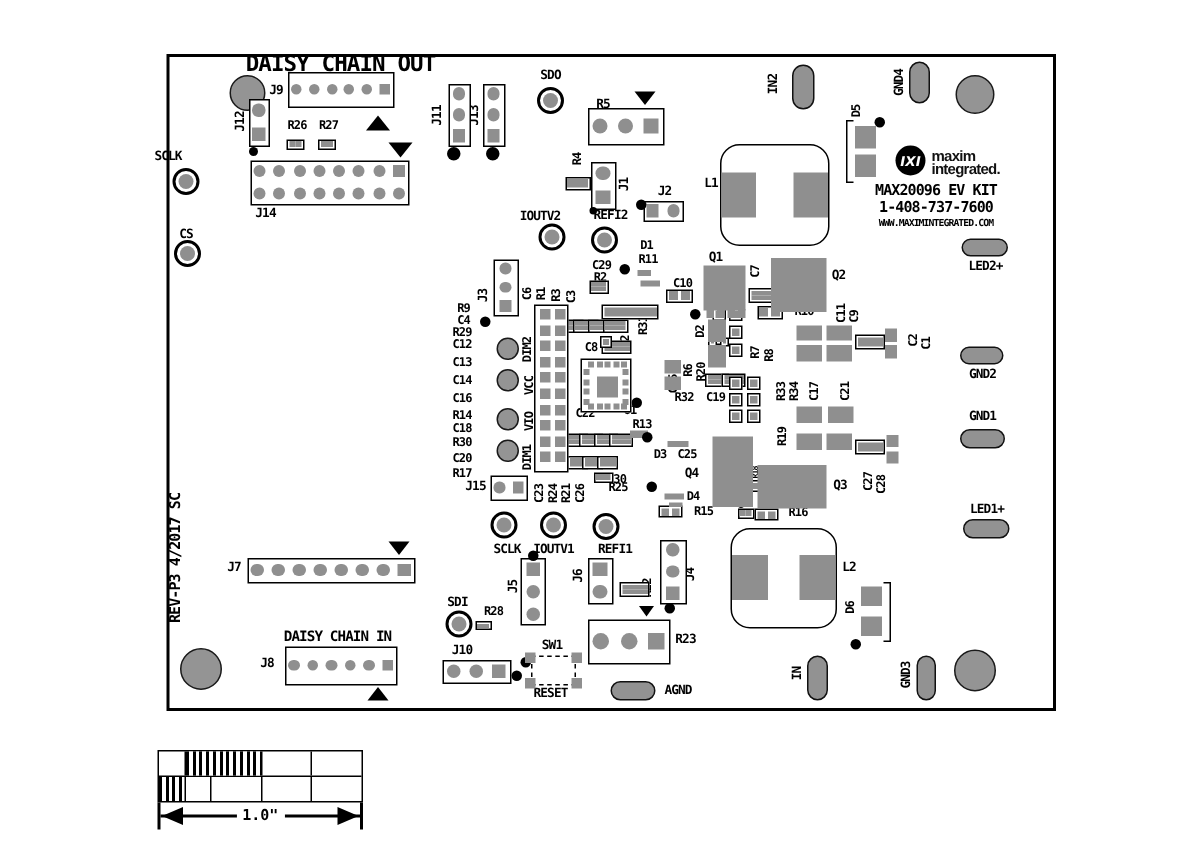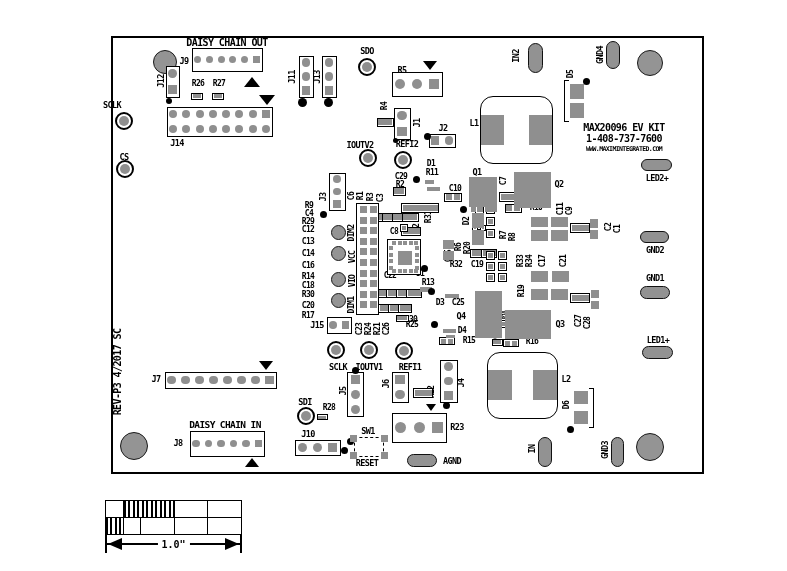--- a/index.html
+++ b/index.html
@@ -42,21 +42,21 @@
   .ahead{position:absolute;width:0;height:0}
   #arrlabel{position:absolute;transform:translate(-50%,-50%);background:#fff;padding:0 4px;
             font:bold 10px "DejaVu Sans Mono",monospace}
 </style>
 </head>
 <body>
 
 <div id="stage">
   <div id="board" style="left: 111px; top: 36px; width: 593px; height: 438px;"></div>
   <div id="layer">
-      <div class="lbl" style="left:227px;top:43px;font-size:10px">DAISY CHAIN OUT</div>
+      <div class="lbl" style="left:227px;top:43px;font-size:15px">DAISY CHAIN OUT</div>
       <div class="lbl" style="left:184px;top:61px;font-size:8.5px">J9</div>
       <div class="lbl" style="left:198px;top:84px;font-size:8px">R26</div>
       <div class="lbl" style="left:219px;top:84px;font-size:8px">R27</div>
       <div class="lbl" style="left:112px;top:105px;font-size:8.5px">SCLK</div>
       <div class="lbl" style="left:177px;top:143px;font-size:8.5px">J14</div>
       <div class="lbl" style="left:124px;top:157px;font-size:8.5px">CS</div>
       <div class="lbl v" style="left:161px;top:81px;font-size:8.5px">J12</div>
       <div class="lbl v" style="left:292px;top:77px;font-size:8.5px">J11</div>
       <div class="lbl v" style="left:317px;top:77px;font-size:8.5px">J13</div>
       <div class="lbl" style="left:367px;top:51px;font-size:8.5px">SDO</div>
@@ -598,20 +598,32 @@
       </div>
       <div class="dash" style="left:354px;top:437px;width:30px;height:20px"></div>
       <div class="bar" style="left:350px;top:435px;width:7px;height:7px"></div>
       <div class="bar" style="left:381px;top:435px;width:7px;height:7px"></div>
       <div class="bar" style="left:350px;top:452px;width:7px;height:7px"></div>
       <div class="bar" style="left:381px;top:452px;width:7px;height:7px"></div>
       <div class="brk" style="left:564px;top:80px;width:5px;height:42px;border-left:1.5px solid #000;border-top:1.5px solid #000;border-bottom:1.5px solid #000"></div>
       <div class="brk" style="left:589px;top:388px;width:5px;height:40px;border-right:1.5px solid #000;border-top:1.5px solid #000;border-bottom:1.5px solid #000"></div>
     </div>
 
+  <div id="logo">
+    <span>
+      <svg width="22" height="22" viewBox="0 0 22 22">
+        <circle cx="11" cy="11" r="10" fill="#000"></circle>
+        <text x="11" y="14.5" fill="#fff" font-size="9" text-anchor="middle" font-family="DejaVu Sans" font-weight="bold" font-style="italic">IXI</text>
+      </svg>
+    </span>
+    <span id="brand">
+      <span>maxim</span><br>
+      <span>integrated.</span>
+    </span>
+  </div>
 
   <div id="scalebar" style="left: 105px; top: 500px; width: 137px; height: 35px;">
       <div class="sbrow top">
         <div class="sbcell" style="width: 12.5%;"></div>
         <div class="sbcell hatch" style="width: 37.5%;"></div>
         <div class="sbcell" style="width: 25%;"></div>
         <div class="sbcell" style="width: 25%;"></div>
       </div>
       <div class="sbrow">
         <div class="sbcell hatch" style="width: 12.5%;"></div>

